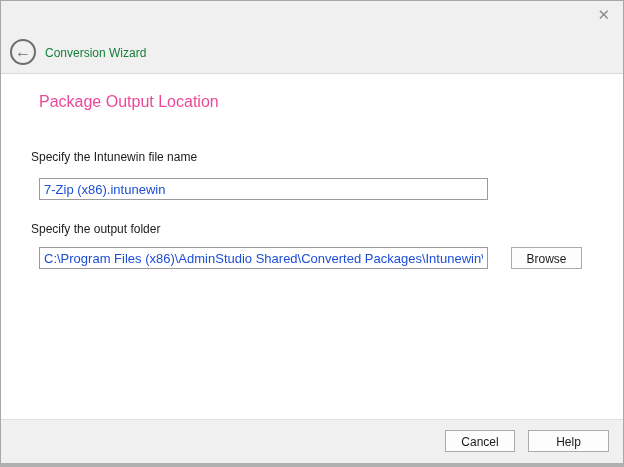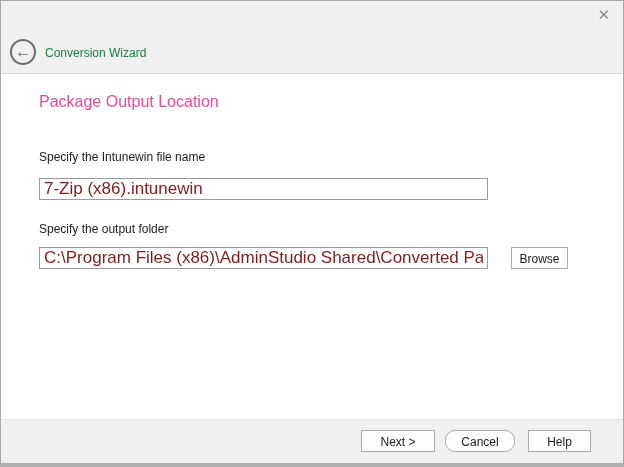--- a/index.html
+++ b/index.html
@@ -21,48 +21,48 @@
     border:2px solid #6d6d6d;color:#6d6d6d;display:flex;align-items:center;
     justify-content:center;font-size:16px;line-height:1;background:transparent;
   }
   .header-title{
     position:absolute;left:44px;top:45px;font-size:12px;color:#15803d;
   }
   .page-title{
     position:absolute;left:38px;top:92px;font-size:16px;color:#ec4899;
   }
   .field-label{
-    position:absolute;left:38px;font-size:12px;color:#1b1b1b;
+    position:absolute;left:30px;font-size:12px;color:#1b1b1b;
   }
   .label-filename{top:149px;}
   .label-folder{top:221px;text-align:right;}
   .text-input{
     position:absolute;left:38px;width:449px;height:22px;
-    border:1px solid #9b9b9b;background:#ffffff;font-size:17px;color:#7f1d1d;
+    border:1px solid #9b9b9b;background:#ffffff;font-size:13px;color:#1d4ed8;
     padding:0 4px;outline:none;white-space:nowrap;overflow:hidden;border-radius:0;
   }
   .input-filename{top:177px;}
   .input-folder{top:246px;}
   .browse-button{
-    position:absolute;left:510px;top:246px;width:57px;height:22px;
+    position:absolute;left:510px;top:246px;width:71px;height:22px;
     background:#fdfdfd;border:1px solid #ababab;font-size:12px;color:#1b1b1b;
     text-align:center;line-height:20px;cursor:default;
   }
   .footer{
     position:absolute;left:0;right:0;bottom:0;height:44px;
     background:#f0f0f0;border-top:1px solid #dfdfdf;
   }
   .footer .btn{
     position:absolute;top:10px;height:22px;background:#fdfdfd;
     border:1px solid #ababab;font-size:12px;color:#1b1b1b;text-align:center;
     line-height:20px;cursor:default;
   }
   .btn-next{left:360px;width:74px;border:2px solid #405e9b;line-height:18px;}
-  .btn-cancel{left:444px;width:70px;border-radius:10px;}
-  .btn-help{left:527px;width:63px;}
+  .btn-cancel{left:444px;width:70px;}
+  .btn-help{left:527px;width:81px;}
 </style>
 </head>
 <body>
 
 <div class="window">
 
   <div class="wizard-header">
     <div class="back-button">
       <span>←</span>
     </div>
@@ -75,18 +75,17 @@
 
   <div class="field-label label-filename">Specify the Intunewin file name</div>
   <input class="text-input input-filename" type="text" value="7-Zip (x86).intunewin" style="">
 
   <div class="field-label label-folder">Specify the output folder</div>
   <input class="text-input input-folder" type="text" value="C:\Program Files (x86)\AdminStudio Shared\Converted Packages\Intunewin\Igor Pavlov\7-" style="">
 
   <button class="browse-button">Browse</button>
 
   <div class="footer">
-    <button class="btn btn-next">Next &gt;</button>
     <button class="btn btn-cancel">Cancel</button>
     <button class="btn btn-help">Help</button>
   </div>
 
 </div>
 
 </body></html>

